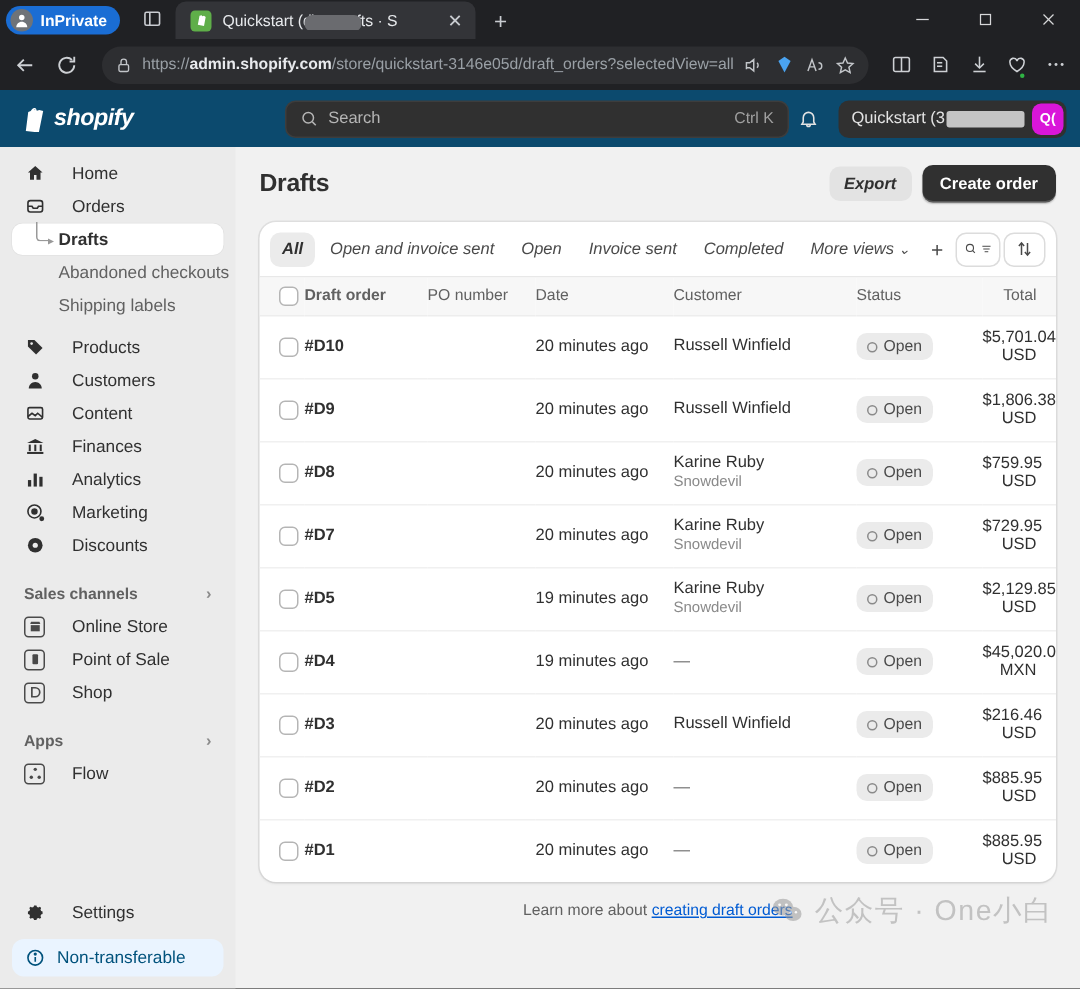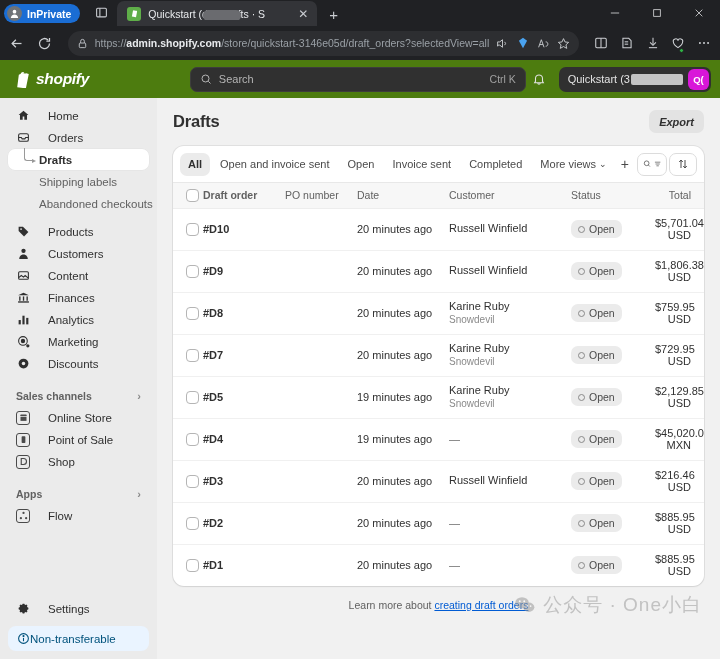--- a/index.html
+++ b/index.html
@@ -91,21 +91,21 @@
   .tb-ico svg { width: 14px; height: 14px; }
   .dot-green {
     position: absolute; right: 3px; bottom: 3px; width: 5px; height: 5px;
     border-radius: 50%; background: #2fb344; border: 1px solid #202124;
   }
 
   
   #app { height: 599px; background: #f1f1f1; display: flex; flex-direction: column; }
 
   .topbar {
-    height: 38px; background: #4d7c0f; display: flex; align-items: center;
+    height: 38px; background: #0c4a6e; display: flex; align-items: center;
     padding: 0 9px; flex: 0 0 auto;
   }
   .logo { display: flex; align-items: center; gap: 5px; width: 180px; padding-left: 6px; }
   .logo svg { width: 16px; height: 18px; fill: #fff; }
   .logo-word { color: #fff; font-size: 15.5px; font-style: italic; font-weight: 700; letter-spacing: -.3px; }
   .searchwrap { flex: 1 1 auto; display: flex; justify-content: center; }
   .search {
     width: 336px; height: 25px; background: #303030; border: 1px solid #3d3d3d;
     border-radius: 7px; display: flex; align-items: center; gap: 7px; padding: 0 9px;
   }
@@ -164,21 +164,21 @@
     color: #616161; font-size: 10.5px; font-weight: 600;
   }
   .sec-head .chev { font-size: 11px; color: #8a8a8a; }
   .app-sq {
     width: 14px; height: 14px; border-radius: 3px; border: 1.2px solid #4a4a4a;
     display: flex; align-items: center; justify-content: center; flex: 0 0 14px;
   }
   .app-sq svg { width: 9px; height: 9px; }
   .sidebar-bottom { margin-top: auto; padding-bottom: 8px; }
   .plan-pill {
-    display: flex; align-items: center; height: 25px;
+    display: flex; align-items: center; gap: 8px; height: 25px;
     background: #eaf4ff; border-radius: 8px; padding: 0 9px;
     color: #00527c; font-size: 11.5px; margin-top: 7px;
   }
   .plan-pill svg { width: 13px; height: 13px; flex: 0 0 13px; }
 
   
   .main { flex: 1 1 auto; min-width: 0; padding: 12px 16px 0 16px; overflow: hidden; }
   .page-head { display: flex; align-items: center; justify-content: space-between; margin-bottom: 13px; }
   .page-title { font-size: 16.5px; font-weight: 700; color: #303030; letter-spacing: -.2px; }
   .head-actions { display: flex; align-items: center; gap: 7px; }
@@ -197,21 +197,21 @@
   .card {
     background: #fff; border-radius: 11px; overflow: hidden;
     box-shadow: 0 0 0 1px rgba(0,0,0,.07), 0 1px 2px rgba(0,0,0,.06);
   }
   .viewsbar {
     height: 37px; display: flex; align-items: center; gap: 2px; padding: 0 7px;
     border-bottom: 1px solid #e8e8e8;
   }
   .view-tab {
     height: 23px; padding: 0 8px; border-radius: 7px; font-size: 11px;
-    color: #4a4a4a; display: flex; align-items: center; gap: 3px; white-space: nowrap;
+    color: #4a4a4a; display: flex; align-items: center; gap: 3px; white-space: nowrap; font-style: italic;
   }
   .view-tab.active { background: #ebebeb; color: #303030; font-weight: 600; }
   .view-tab .chev { font-size: 9px; }
   .view-add { width: 22px; height: 23px; display: flex; align-items: center;
     justify-content: center; font-size: 14px; color: #4a4a4a; }
   .viewsbar .spacer { flex: 1 1 auto; }
   .icon-btn {
     height: 23px; min-width: 28px; border-radius: 7px; border: 1px solid #dcdcdc;
     display: flex; align-items: center; justify-content: center; gap: 2px;
     padding: 0 5px; background: #fff;
@@ -452,24 +452,24 @@
             </svg>
         </span>
         <span>Orders</span>
       </div>
 
       <div class="nav-sub active">
         <span class="branch"></span>
         <span>Drafts</span>
       </div>
       <div class="nav-sub">
+        <span>Abandoned checkouts</span>
+      </div>
+      <div class="nav-sub">
         <span>Shipping labels</span>
-      </div>
-      <div class="nav-sub">
-        <span>Abandoned checkouts</span>
       </div>
 
       <div style="height:6px"></div>
 
       <div class="nav-item">
         <span class="ic">
           <svg viewBox="0 0 24 24" fill="#303030">
               <path d="M3 3h8l10 10-8 8L3 11z"></path>
               <circle cx="7.5" cy="7.5" r="1.6" fill="#ebebeb"></circle>
             </svg>
@@ -599,20 +599,21 @@
           <span>Non-transferable</span>
         </div>
       </div>
     </div>
 
     <div class="main">
       <div class="page-head">
         <div class="page-title">Drafts</div>
         <div class="head-actions">
           <div class="btn-plain">Export</div>
+          <div class="btn-dark">Create order</div>
         </div>
       </div>
 
       <div class="card">
         <div class="viewsbar">
           <div class="view-tab active">
             <span>All</span>
           </div>
           <div class="view-tab">
             <span>Open and invoice sent</span>

